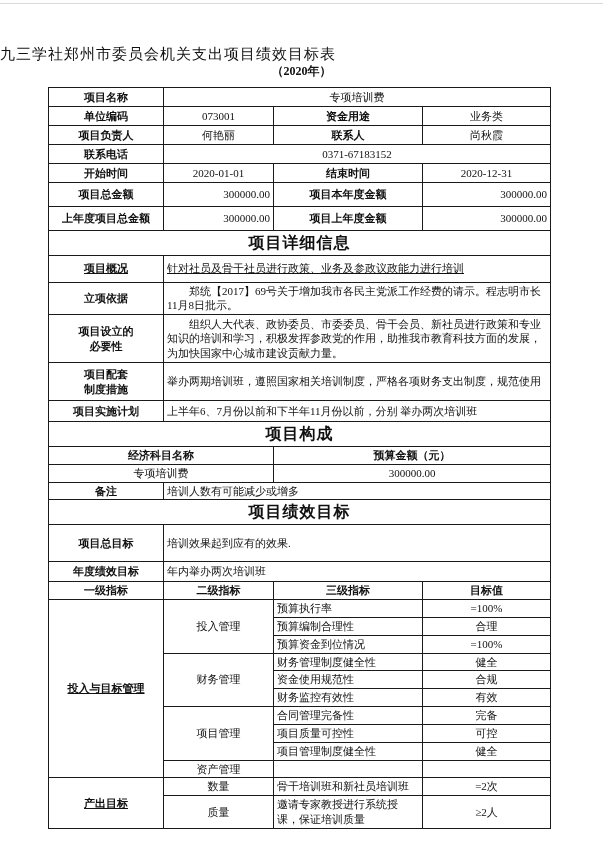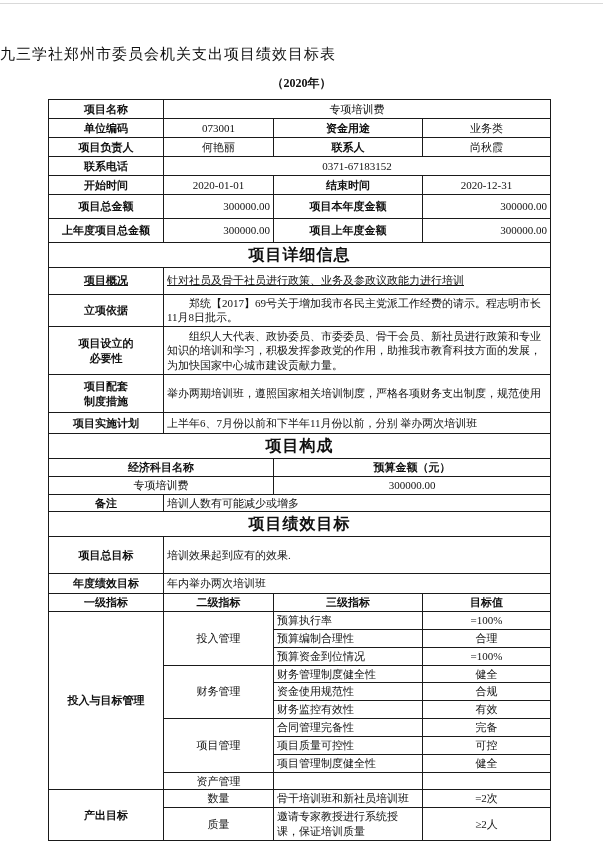--- a/index.html
+++ b/index.html
@@ -15,21 +15,20 @@
 
   .doc-title {
     padding-top: 44px;
     text-align: left;
     font-size: 15px;
     font-weight: normal;
     letter-spacing: 1px;
     line-height: 20px;
   }
   .doc-subtitle {
-    margin-top: 12px;
     text-align: center;
     font-size: 12px;
     font-weight: bold;
     line-height: 14px;
   }
 
   table.doc {
     border-collapse: collapse;
     table-layout: fixed;
     width: 502px;
@@ -43,21 +42,21 @@
     vertical-align: middle;
     overflow: hidden;
   }
   td.lbl   { font-weight: bold; text-align: center; }
   td.val-c { text-align: center; }
   td.val-r { text-align: right; padding-right: 4px; }
   td.val-l { text-align: left; padding-left: 4px; padding-right: 6px; }
   td.sec   { font-size: 16px; font-weight: bold; text-align: center; letter-spacing: 1px; }
   .indent  { text-indent: 2em; }
   .pre     { white-space: pre-line; }
-  td.l1    { font-weight: bold; text-align: center; }
+  td.l1    { font-weight: bold; text-align: center; text-decoration: underline; }
   td.l2    { text-align: center; }
   td.tgt   { text-align: center; }
   td.cutoff{ border-bottom: none; vertical-align: bottom; padding-bottom: 5px; }
 
   tr.r-basic  { height: 19px; }
   tr.r-money  { height: 24px; }
   tr.r-sec    { height: 24px; }
   tr.r-ovw    { height: 27px; text-decoration: underline; }
   tr.r-basis  { height: 30px; }
   tr.r-need   { height: 48px; }

